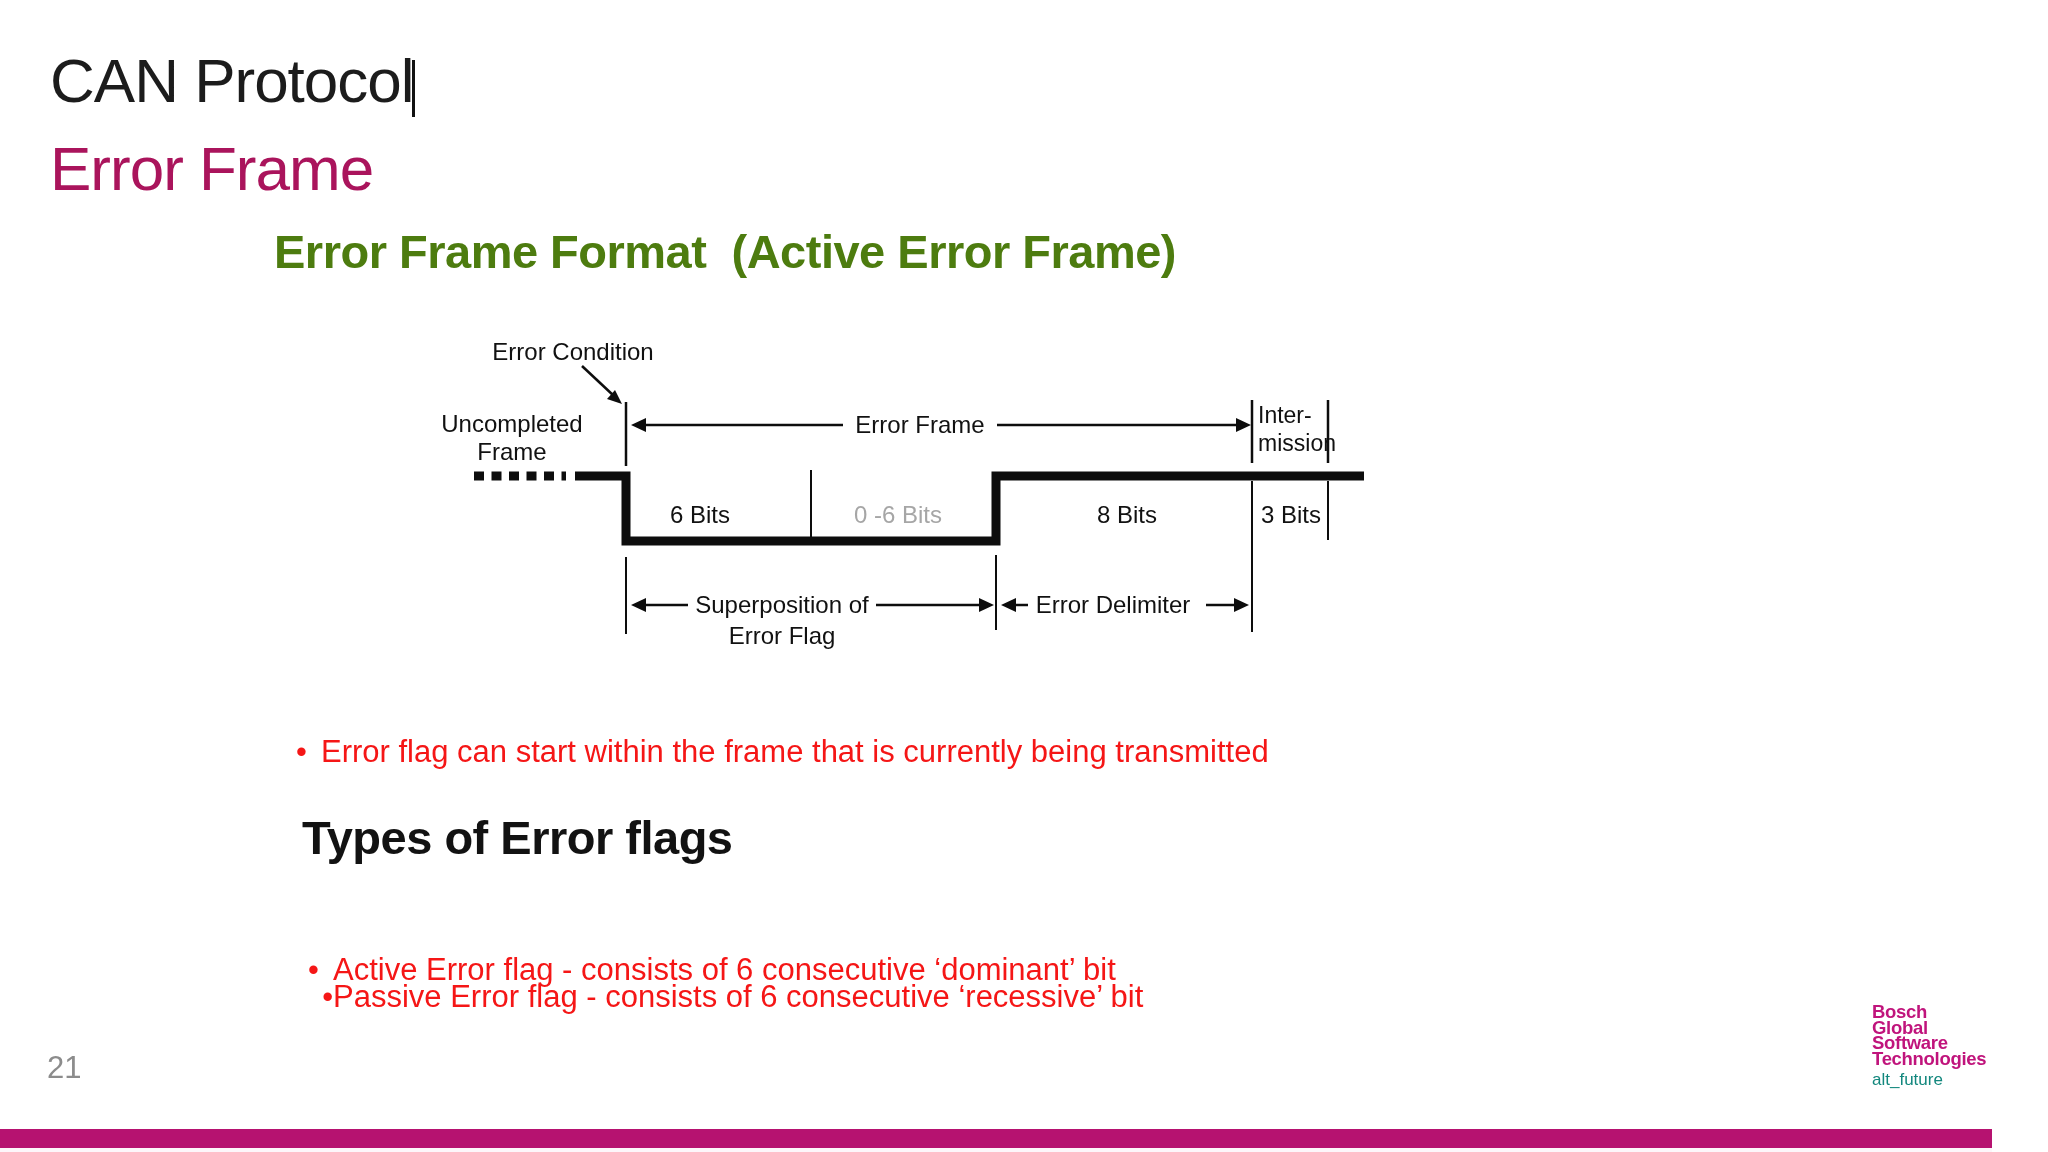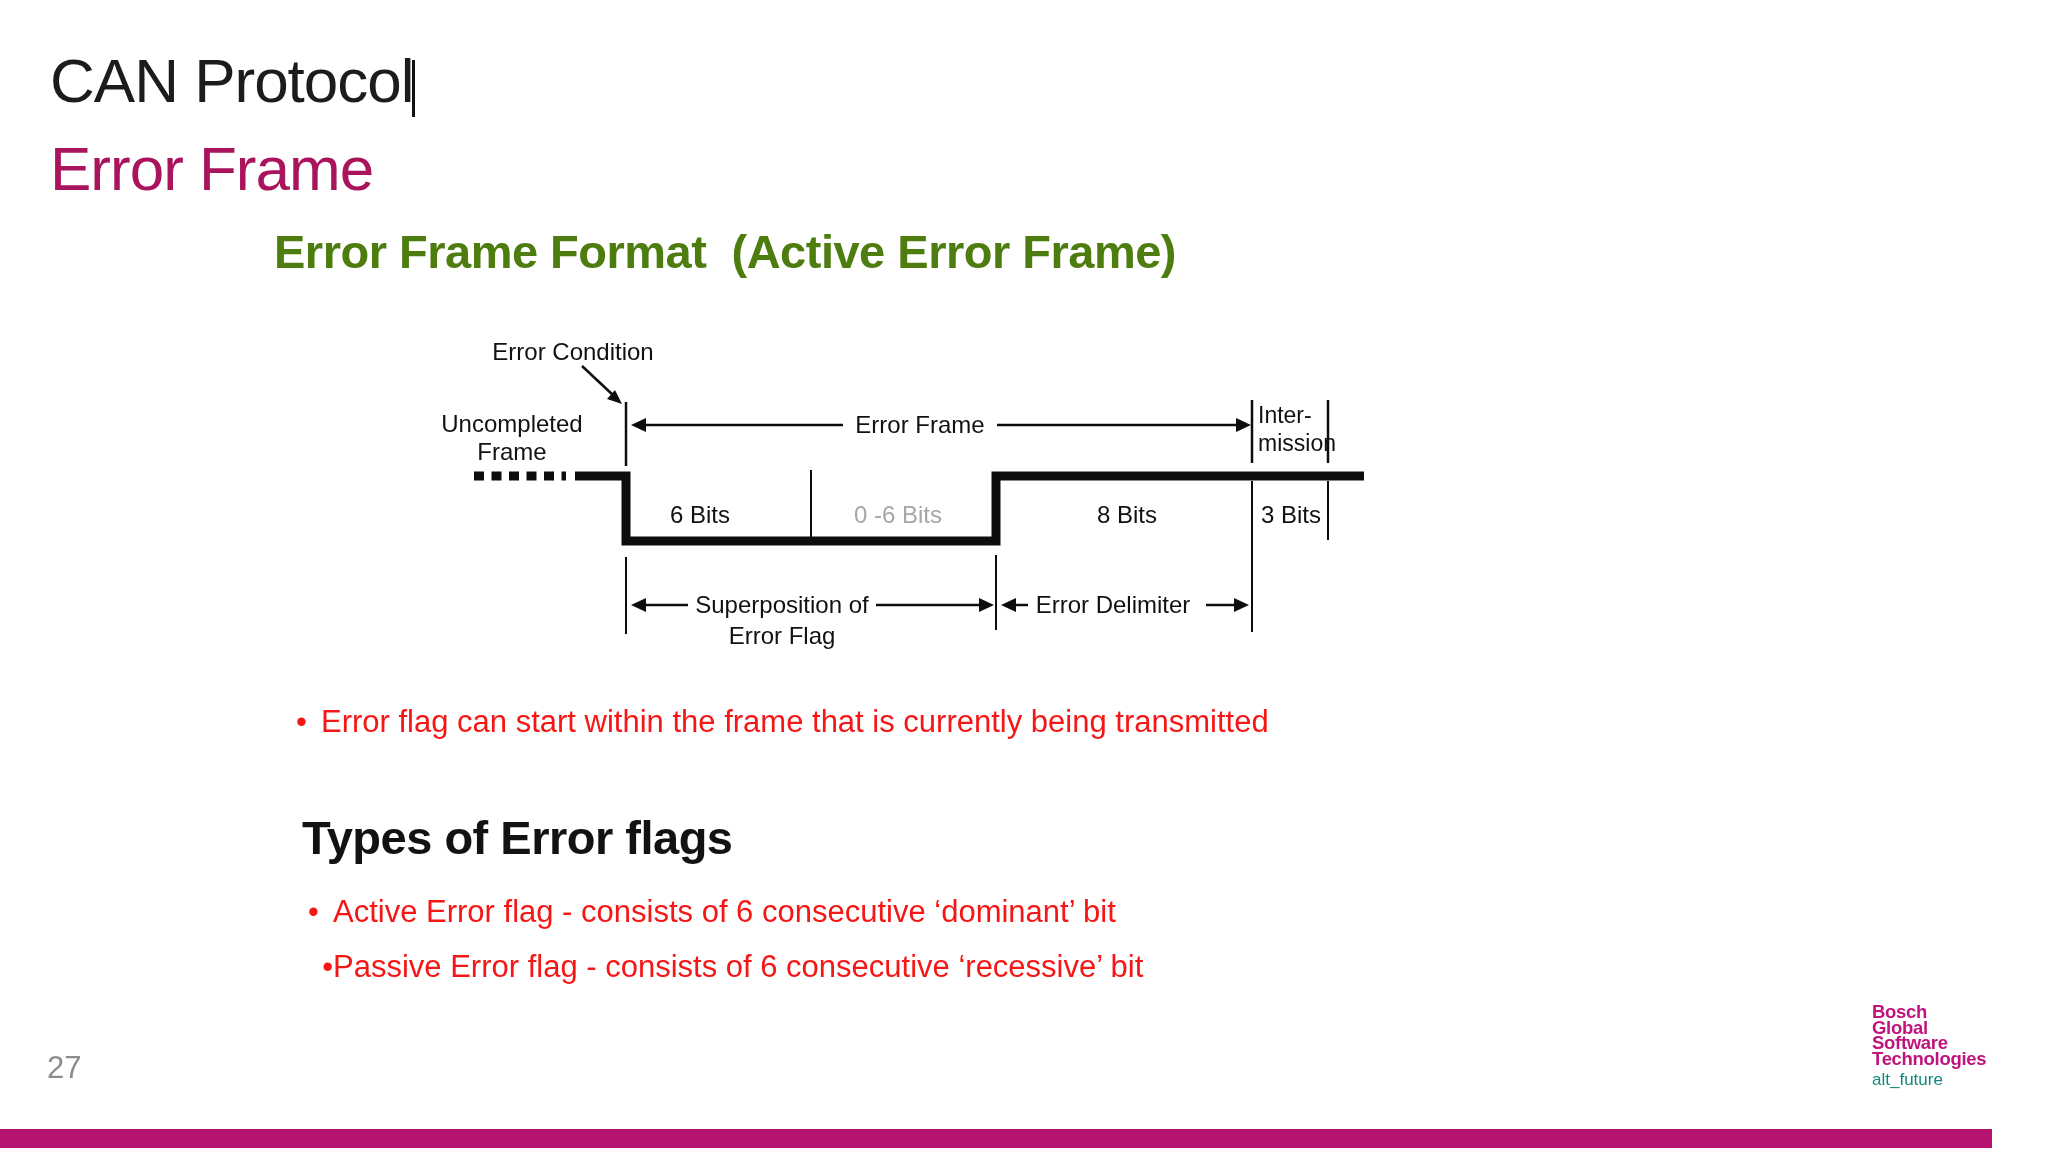--- a/index.html
+++ b/index.html
@@ -28,25 +28,25 @@
     left:274px;top:224px;
     font-size:47px;font-weight:bold;color:#4d7c0f;
     white-space:pre;letter-spacing:-0.5px;
   }
   .types-heading{
     left:302px;top:810px;
     font-size:47px;font-weight:bold;color:#121212;
     letter-spacing:-0.5px;
   }
   .bullet{
-    font-size:31px;color:#F51616;white-space:pre;line-height:1.0;
+    font-size:31px;color:#F51616;white-space:pre;line-height:1.0;margin-top:30px;
   }
   .bullet .dot{display:inline-block;width:25px;}
   .b1{left:296px;top:706px;}
-  .b2{left:308px;top:896px;}
+  .b2{left:308px;top:924px;}
   .b3{left:308px;top:951px;text-align:right;}
   .page-num{
     left:47px;top:1050px;font-size:31px;color:#8C8C8C;
   }
   .logo{
     left:1872px;top:1004px;width:200px;
     color:#C0147C;font-weight:bold;font-size:18.5px;line-height:15.6px;
     letter-spacing:-0.3px;
   }
   .logo-tagline{
@@ -128,21 +128,21 @@
     <polygon points="849,285 834,278 834,292" class="head"></polygon>
   </svg>
 
   <div class="abs bullet b1"><span class="dot">•</span><span>Error flag can start within the frame that is currently being transmitted</span></div>
 
   <div class="abs types-heading">Types of Error flags</div>
 
   <div class="abs bullet b2"><span class="dot">•</span><span>Active Error flag - consists of 6 consecutive ‘dominant’ bit</span></div>
   <div class="abs bullet b3"><span class="dot">•</span><span>Passive Error flag - consists of 6 consecutive ‘recessive’ bit</span></div>
 
-  <div class="abs page-num">27</div>
+  <div class="abs page-num">21</div>
 
   <div class="abs logo">
     <div>Bosch</div>
     <div>Global</div>
     <div>Software</div>
     <div>Technologies</div>
     <div class="logo-tagline">alt_future</div>
   </div>
 
   <div class="abs bottom-bar"></div>

